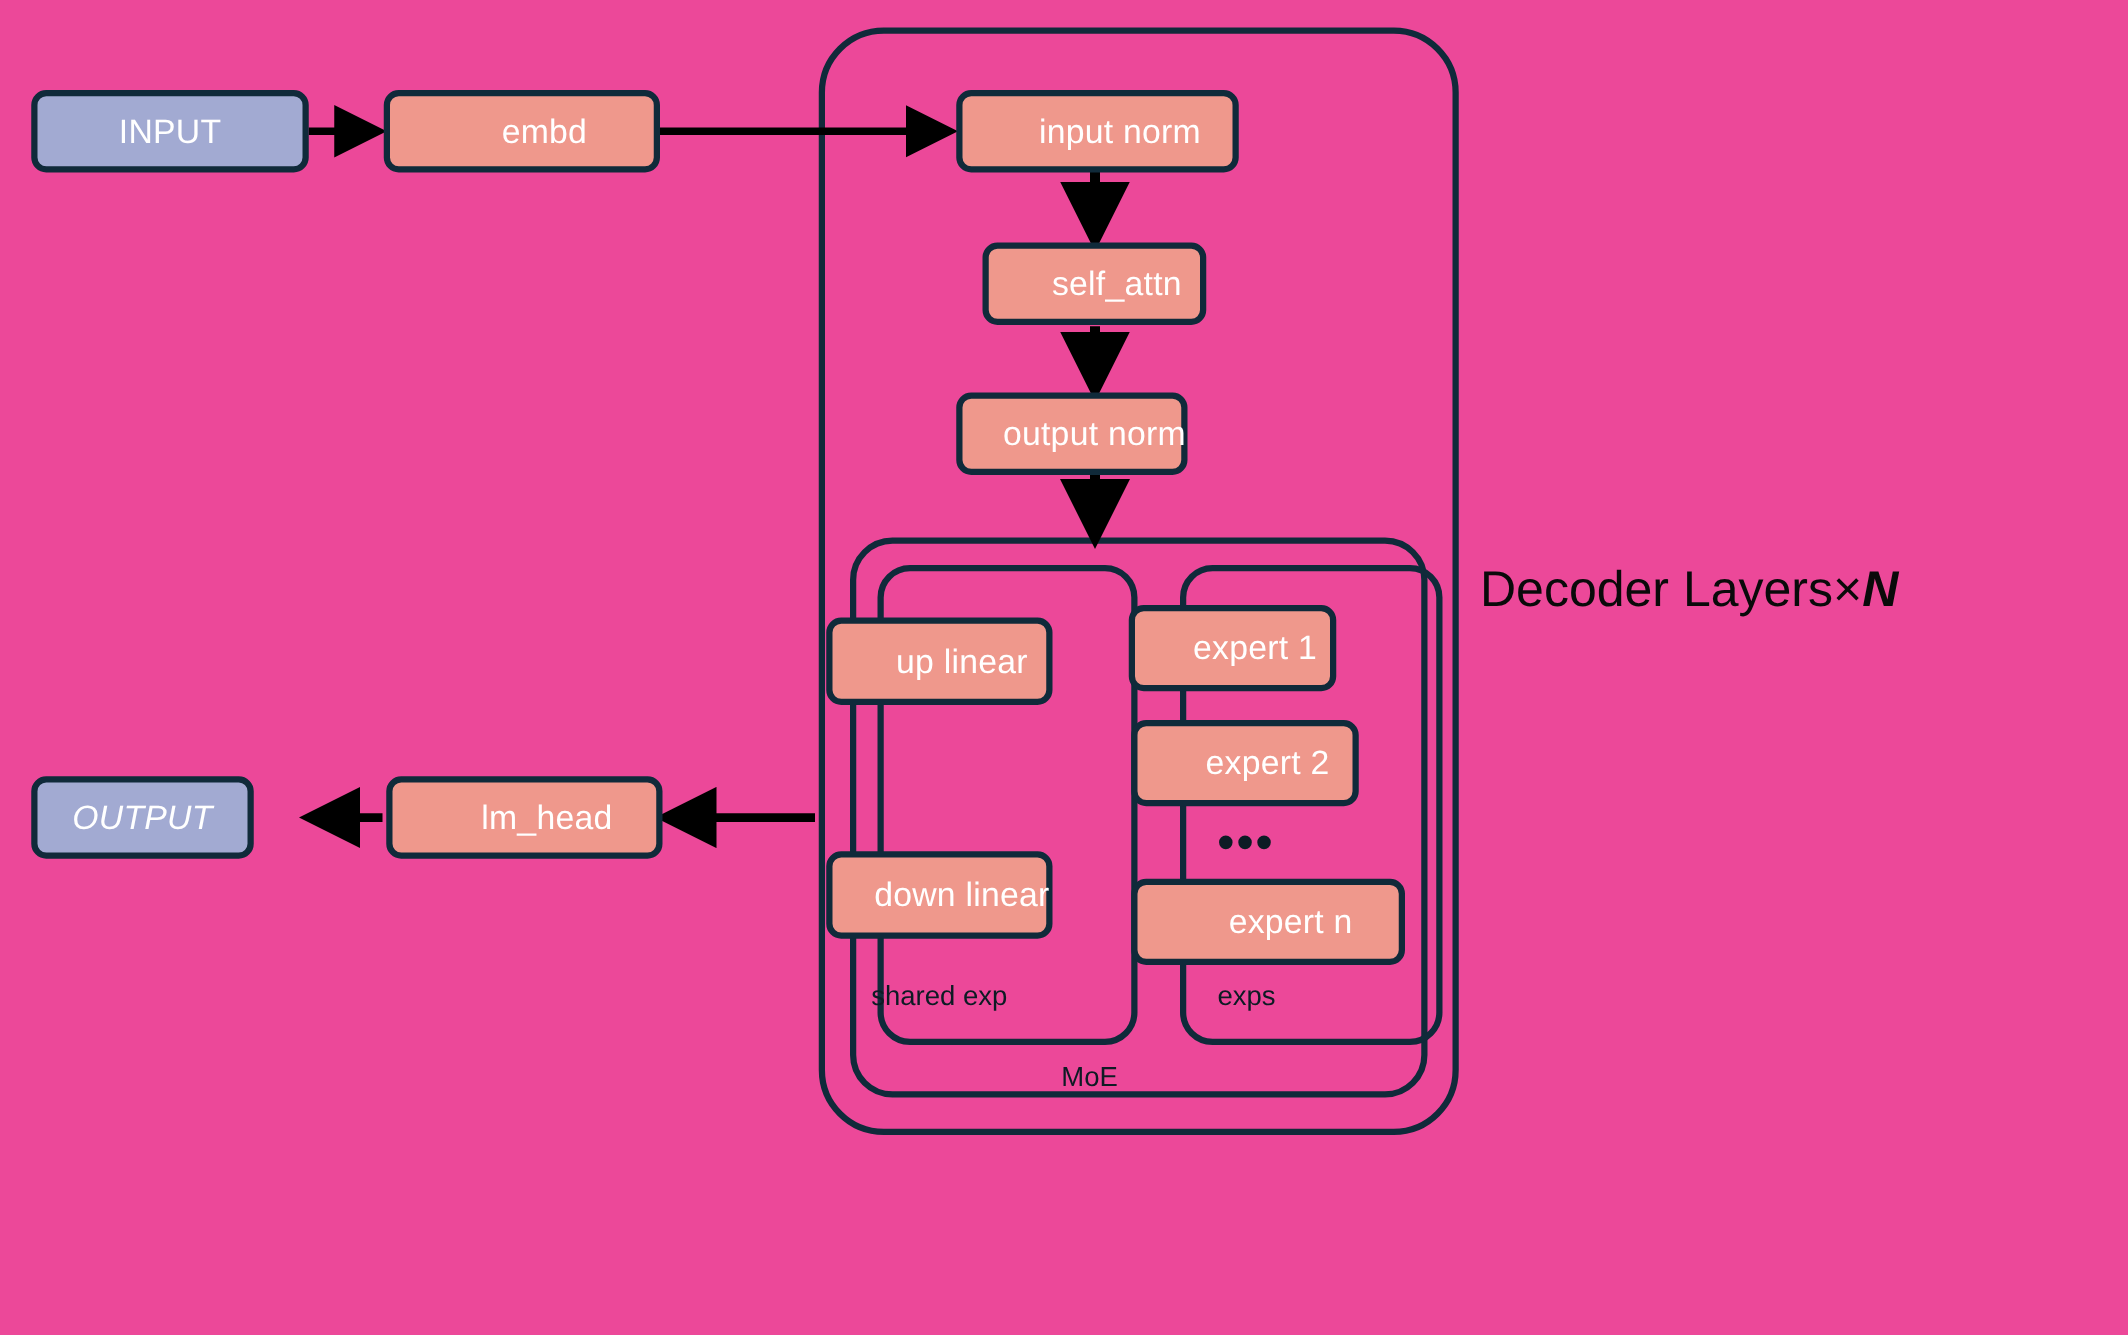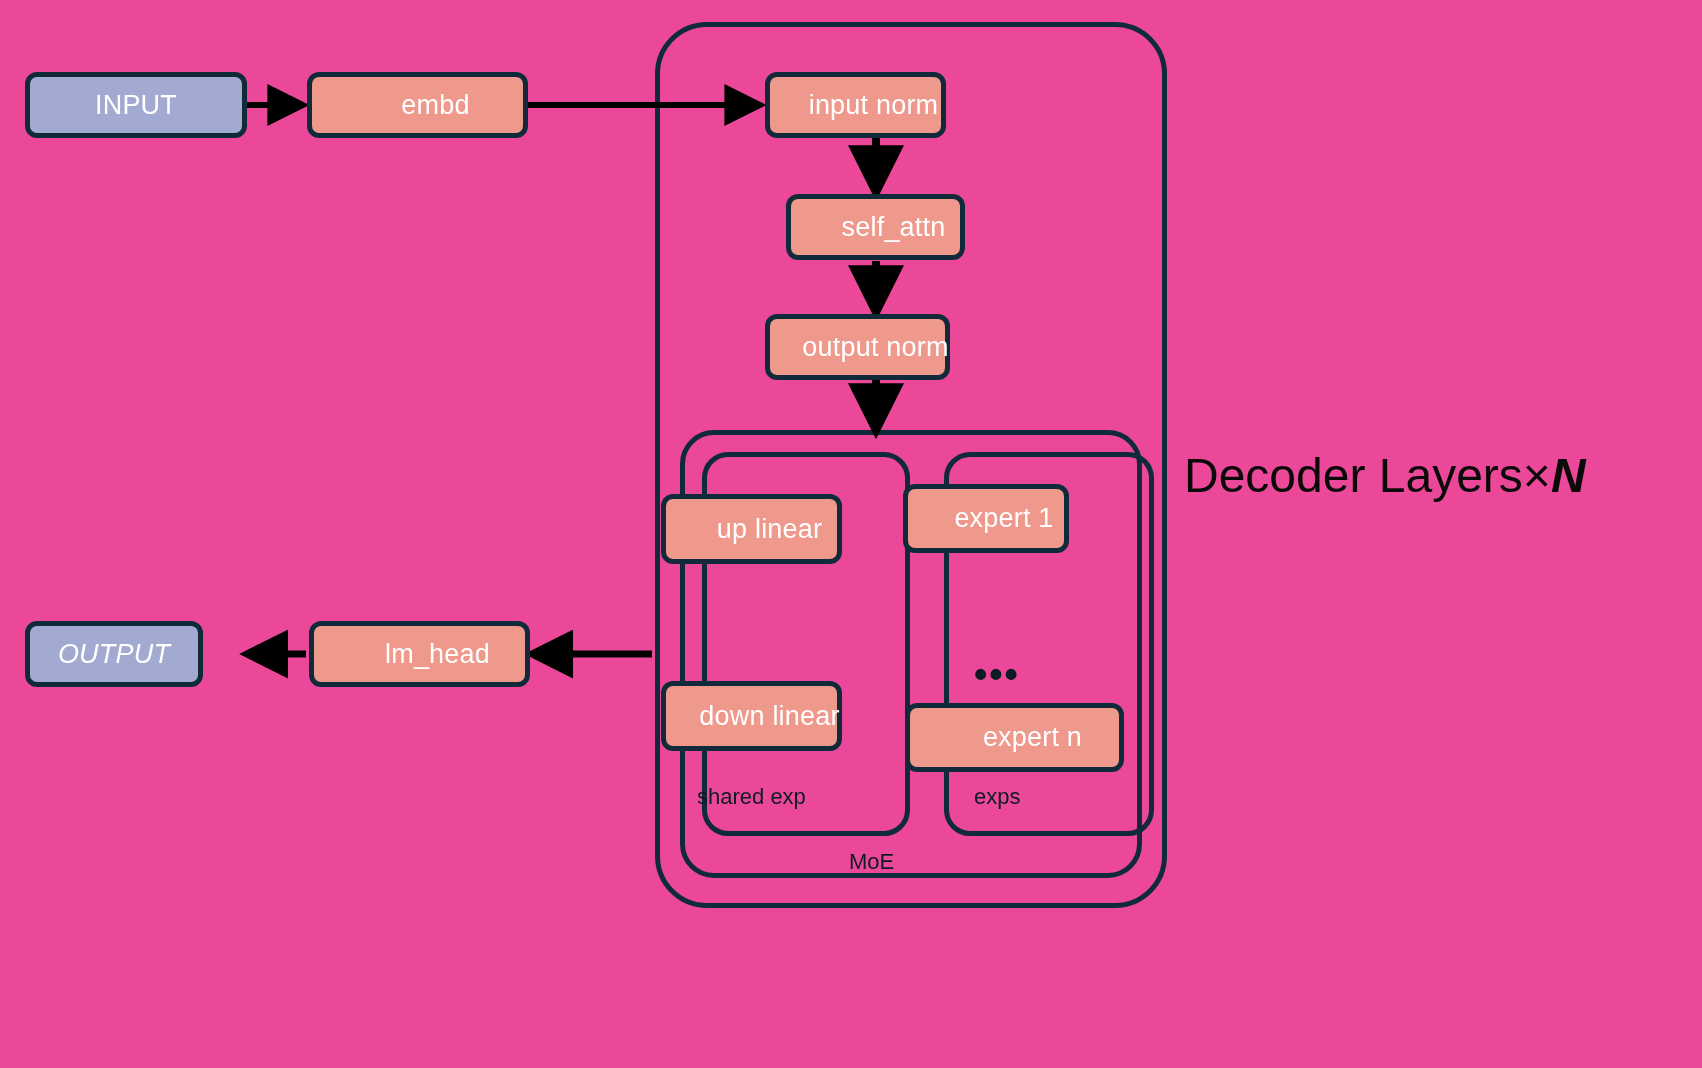--- a/index.html
+++ b/index.html
@@ -53,21 +53,21 @@
   
   .label {
     position: absolute;
     color: #0d1b24;
     font-size: 22px;
     line-height: 1;
     white-space: nowrap;
     user-select: none;
   }
   .label.big {
-    font-size: 48px;
+    font-size: 40px;
     color: #0a0a0a;
   }
   .label.big .italic-n {
     font-style: italic;
     font-weight: 700;
   }
   .dots {
     position: absolute;
     color: #0d1b24;
     font-size: 38px;
@@ -109,33 +109,34 @@
 
     <line x1="652" y1="654" x2="534" y2="654" stroke="#000000" stroke-width="7" marker-end="url(#ah)"></line>
 
     <line x1="306" y1="654" x2="249" y2="654" stroke="#000000" stroke-width="7" marker-end="url(#ah)"></line>
   </svg>
 
   <div class="node blue" style="left:25px; top:72px; width:222px; height:66px;">INPUT</div>
 
   <div class="node salmon" style="left:307px; top:72px; width:221px; height:66px;">embd</div>
 
-  <div class="node salmon" style="left:765px; top:72px; width:181px; height:66px;">input norm</div>
+  <div class="node salmon" style="left:765px; top:72px; width:226px; height:66px;">input norm</div>
 
   <div class="node salmon" style="left:786px; top:194px; width:179px; height:66px;">self_attn</div>
 
   <div class="node salmon" style="left:765px; top:314px; width:185px; height:66px;">output norm</div>
 
   <div class="node salmon" style="left:661px; top:494px; width:181px; height:70px;">up linear</div>
 
 
   <div class="node salmon" style="left:661px; top:681px; width:181px; height:70px;">down linear</div>
 
   <div class="node salmon" style="left:903px; top:484px; width:166px; height:69px;">expert 1</div>
 
+  <div class="node salmon" style="left:905px; top:576px; width:182px; height:69px;">expert 2</div>
 
   <div class="dots" style="left:974px; top:655px;">•••</div>
 
   <div class="node salmon" style="left:905px; top:703px; width:219px; height:69px;">expert n</div>
 
   <div class="node salmon" style="left:309px; top:621px; width:221px; height:66px;">lm_head</div>
 
   <div class="node blue" style="left:25px; top:621px; width:178px; height:66px;font-style:italic;">OUTPUT</div>
 
   <div class="label" style="left:697px; top:786px;">shared exp</div>

